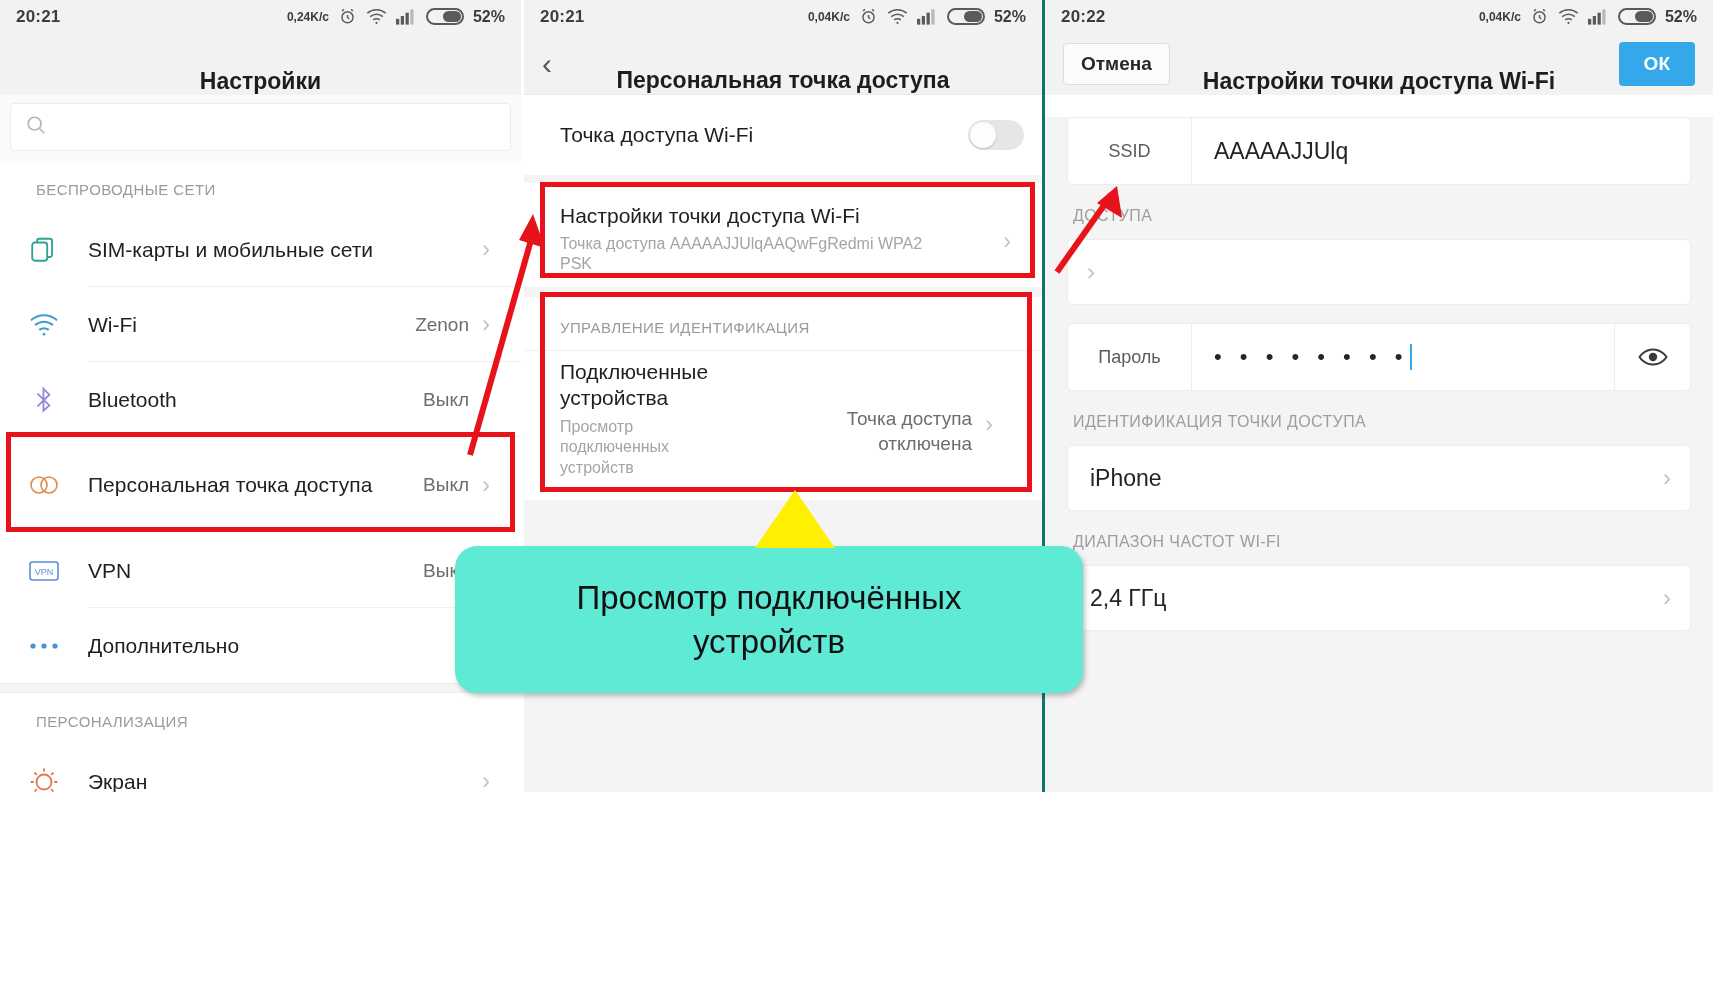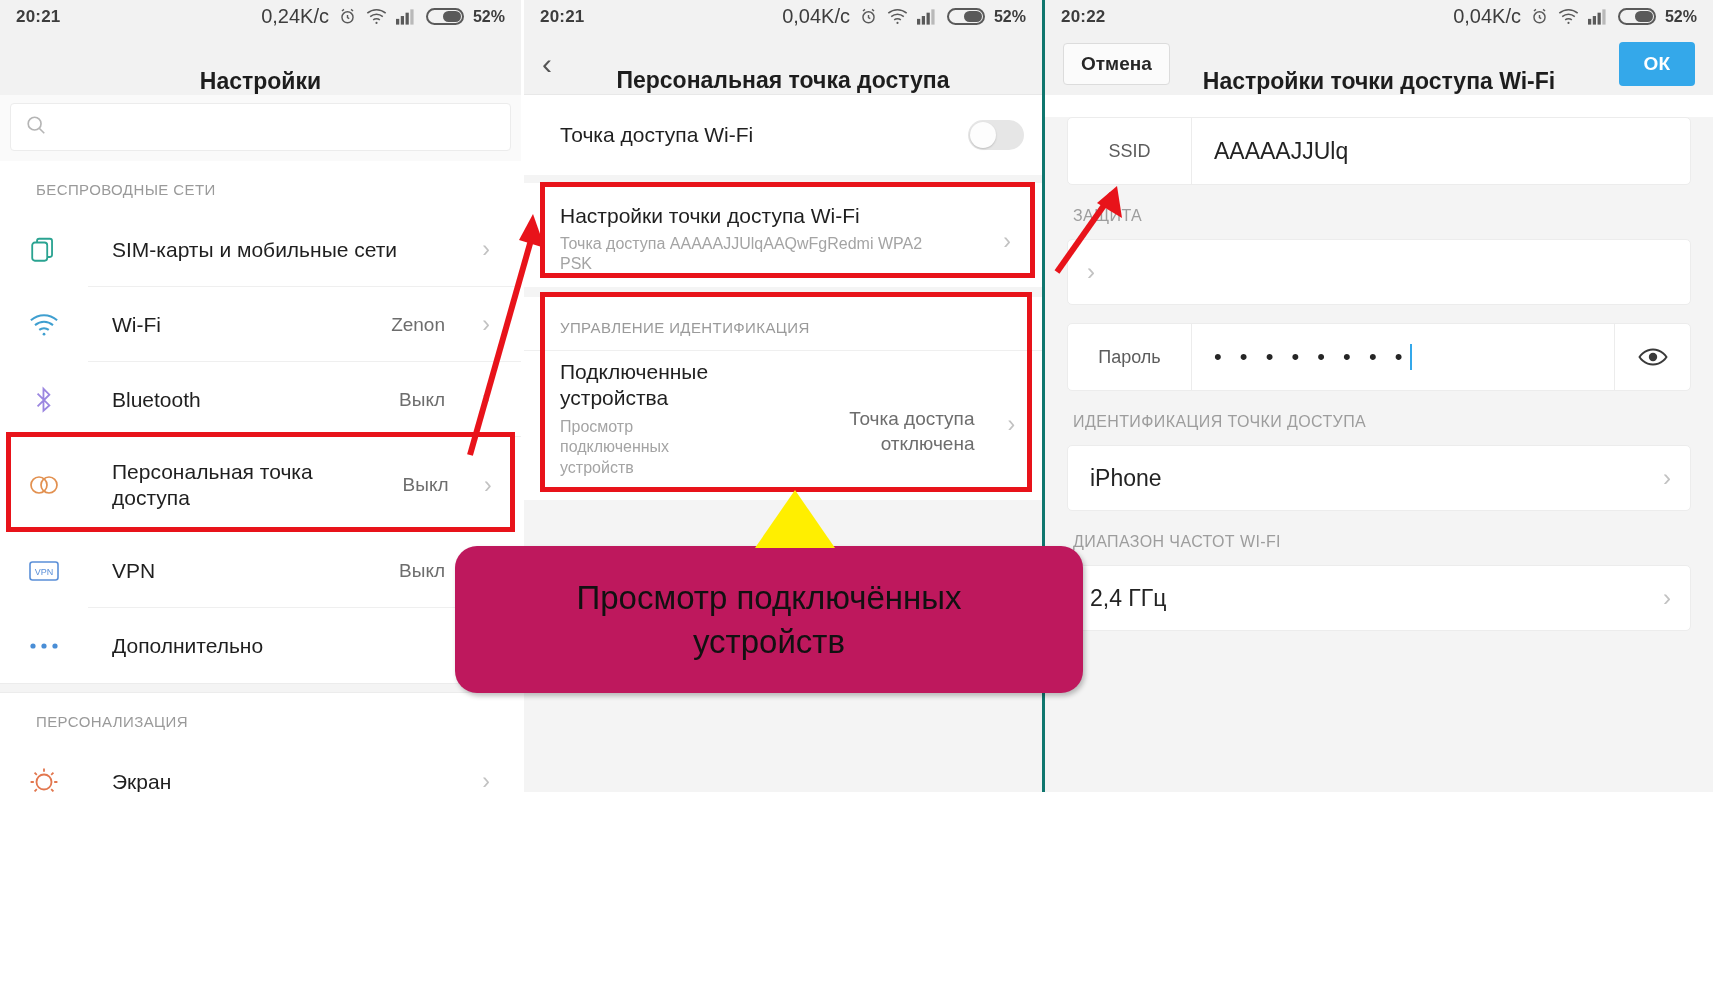--- a/index.html
+++ b/index.html
@@ -18,21 +18,21 @@
   .panel.p3 { width: 671px; border-left: 3px solid #0f766e; }
 
   
   .statusbar {
     height: 33px; background: #f2f2f2;
     display: flex; align-items: center;
     padding: 0 16px; font-size: 17px; font-weight: bold; color: #3d3d3d;
   }
   .sb-time { letter-spacing: .2px; }
   .sb-right { margin-left: auto; display: flex; align-items: center; gap: 9px; }
-  .sb-speed { font-size: 20px; font-weight: normal; }
+  .sb-speed { font-size: 12px; font-weight: bold; }
   .sb-ico { display: inline-flex; align-items: center; }
   .sb-batt {
     width: 38px; height: 17px; border: 2px solid #5a5a5a; border-radius: 9px;
     position: relative; display: inline-block;
   }
   .sb-batt::after {
     content: ""; position: absolute; right: 1px; top: 1px; bottom: 1px;
     width: 18px; background: #5a5a5a; border-radius: 7px;
   }
   .sb-pct { font-size: 16px; font-weight: bold; }
@@ -59,21 +59,21 @@
 
   
   .group-header {
     font-size: 15px; color: #9a9a9a; letter-spacing: .4px;
     padding: 20px 0 14px 36px; background: #ffffff;
   }
   .sep-block { height: 10px; background: #f4f4f4; border-top: 1px solid #ececec; border-bottom: 1px solid #ececec; }
 
   .row {
     display: flex; align-items: center; min-height: 75px;
-    padding: 8px 18px 8px 0; background: #fff; position: relative; gap: 24px;
+    padding: 8px 18px 8px 0; background: #fff; position: relative;
   }
   .row .ic { width: 88px; flex: 0 0 88px; display: flex; align-items: center; justify-content: center; }
   .row .lbl { flex: 1 1 auto; font-size: 21px; color: #1f1f1f; line-height: 1.22; }
   .row .val { font-size: 19px; color: #6d6d6d; margin-left: 12px; white-space: nowrap; }
   .row .chev { width: 34px; text-align: center; font-size: 23px; font-weight: 300; color: #c2c2c2; }
   .row .divider {
     position: absolute; left: 88px; right: 0; bottom: 0; height: 1px; background: #efefef;
   }
 
   
@@ -123,21 +123,21 @@
   .field .fvalue.dots { font-size: 22px; letter-spacing: 6px; color: #262626; }
   .caret { display:inline-block; width: 2px; height: 26px; background: #34a8ea; vertical-align: -6px; margin-left: 2px; }
   .field .eye { width: 76px; flex: 0 0 76px; display:flex; align-items:center; justify-content:center; border-left: 1px solid #ececec; align-self: stretch; }
   .field .fchev { width: 46px; flex: 0 0 46px; text-align: center; font-size: 24px; font-weight: 300; color: #c2c2c2; }
   .sec-head { font-size: 16px; color: #9d9d9d; letter-spacing: .4px; padding: 22px 6px 6px 6px; }
 
   
   .arrow { position: absolute; z-index: 30; pointer-events: none; }
   .callout { position: absolute; z-index: 40; }
   .callout .bubble {
-    background: #be185d; border-radius: 22px;
+    background: #5eead4; border-radius: 22px;
     padding: 30px 48px; text-align: center;
     font-size: 33px; line-height: 1.32; color: #111;
     box-shadow: 2px 3px 5px rgba(0,0,0,.25);
   }
   .callout .tail {
     position: absolute; left: 300px; top: -56px;
     width: 0; height: 0;
     border-left: 40px solid transparent; border-right: 40px solid transparent;
     border-bottom: 58px solid #ffef00;
   }
@@ -438,21 +438,21 @@
       <span class="btn-ok">ОК</span>
     </div>
 
     <div class="p3body">
 
       <div class="field" style="margin-top:22px; min-height:68px;">
         <span class="flabel">SSID</span>
         <span class="fvalue">AAAAAJJUlq</span>
       </div>
 
-      <div class="sec-head">ЗАЩИТА</div>
+      <div class="sec-head">ДОСТУПА</div>
       <div class="field" style="min-height:66px;">
         <span class="fchev">›</span>
       </div>
 
       <div class="field" style="margin-top:18px; min-height:68px;">
         <span class="flabel">Пароль</span>
         <span class="fvalue dots"><span>• • • • • • • •</span><span class="caret"></span></span>
         <span class="eye">
           <svg width="30" height="22" viewBox="0 0 30 22" fill="none" stroke="#3a3a3a" stroke-width="1.9">
               <path d="M1.5 11S6 3.5 15 3.5 28.5 11 28.5 11 24 18.5 15 18.5 1.5 11 1.5 11z"></path>

